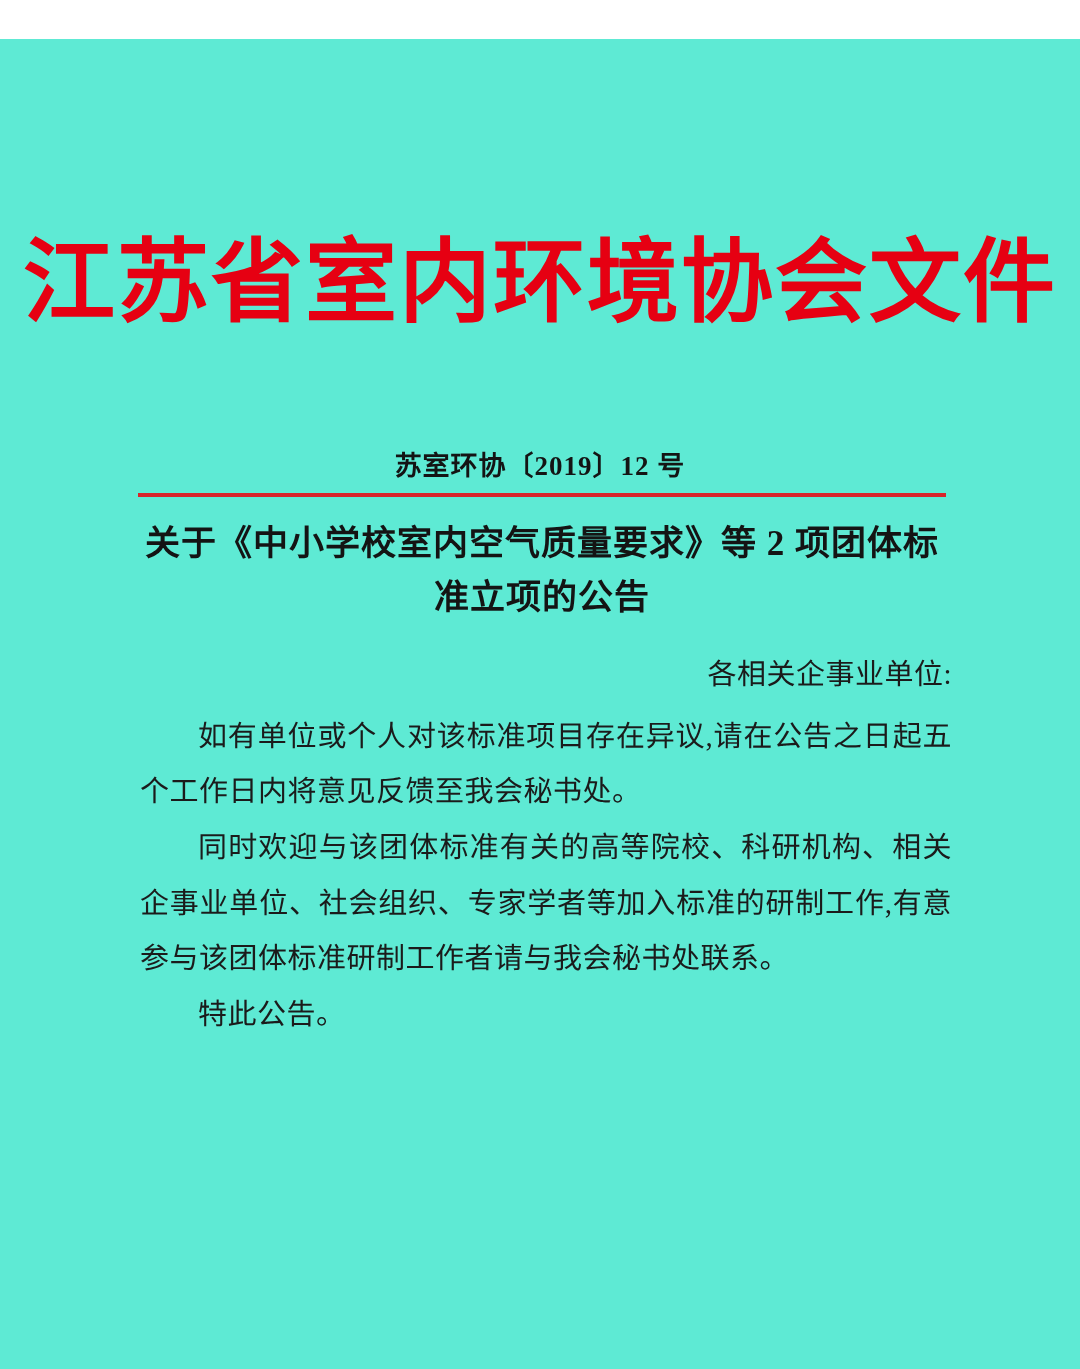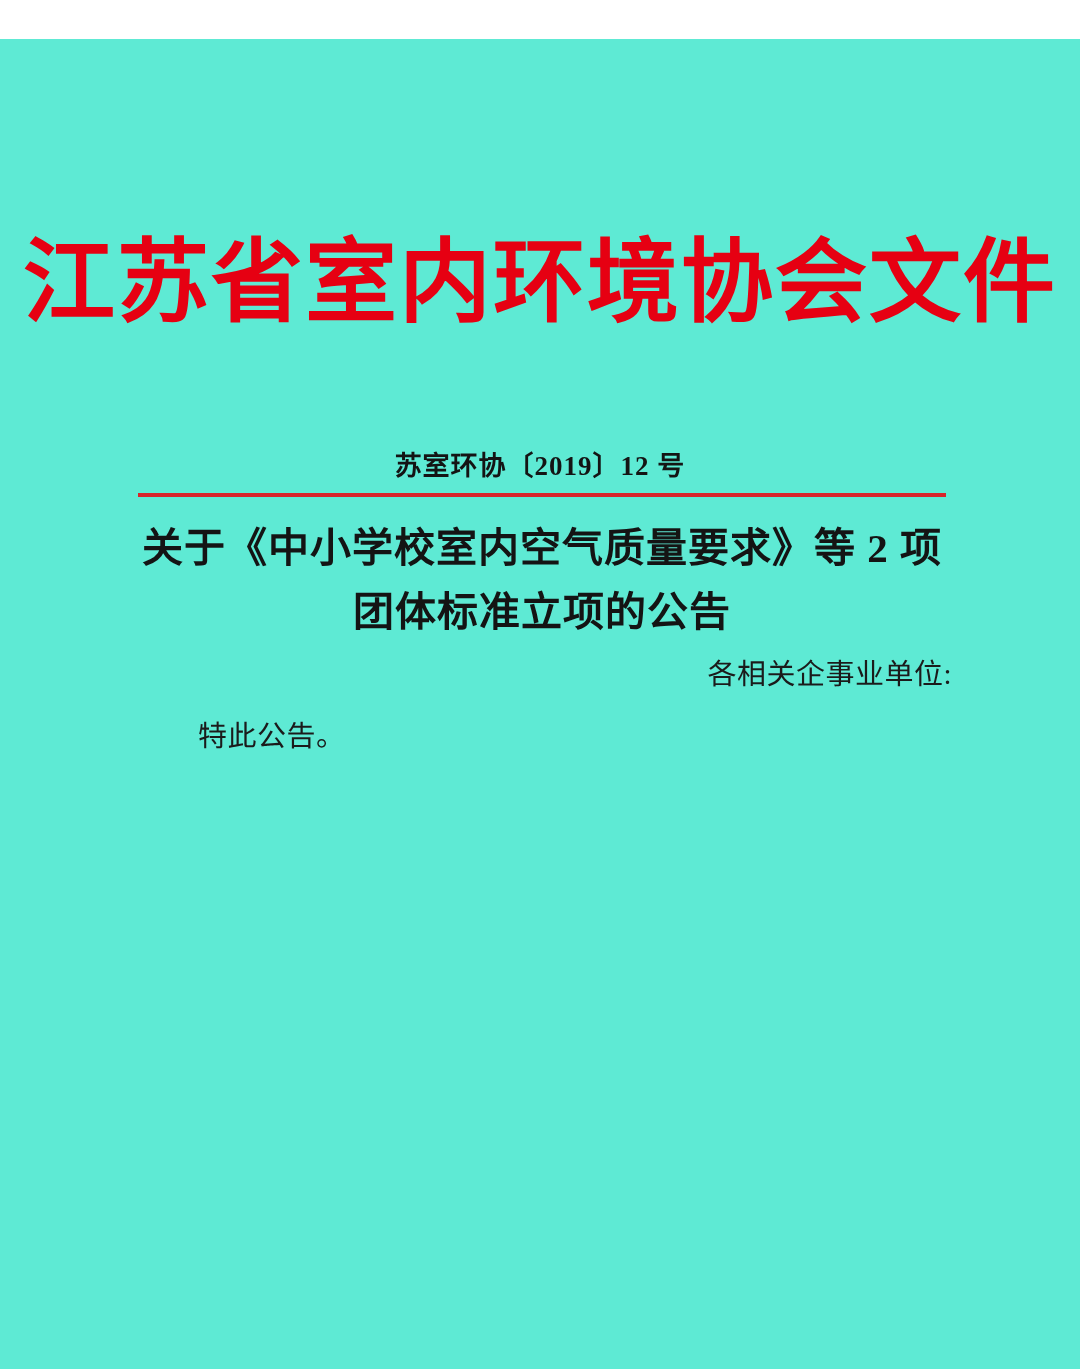--- a/index.html
+++ b/index.html
@@ -72,21 +72,21 @@
 
   
   .doc-title {
     position: absolute;
     left: 138px;
     top: 478px;
     width: 808px;
     text-align: center;
     font-family: "Liberation Serif", "DejaVu Serif", serif;
     font-weight: 700;
-    font-size: 41px;
+    font-size: 35px;
     line-height: 1.55;
     color: #141414;
     letter-spacing: 1px;
   }
 
   
   .body-block {
     position: absolute;
     left: 140px;
     top: 608px;
@@ -124,18 +124,20 @@
   <h1 class="masthead-title masthead">江苏省室内环境协会文件</h1>
 
   <div class="doc-number">苏室环协〔2019〕12 号</div>
 
   <div class="red-rule"></div>
 
   <div class="doc-title">关于《中小学校室内空气质量要求》等 2 项团体标准立项的公告</div>
 
   <div class="body-block">
     <p class="salutation">各相关企事业单位:</p>
+    <p class="para">如有单位或个人对该标准项目存在异议,请在公告之日起五个工作日内将意见反馈至我会秘书处。</p>
+    <p class="para">同时欢迎与该团体标准有关的高等院校、科研机构、相关企事业单位、社会组织、专家学者等加入标准的研制工作,有意参与该团体标准研制工作者请与我会秘书处联系。</p>
     <p class="para">特此公告。</p>
   </div>
 
   <div class="contact-head">联系方式</div>
 
 </div>
 
 </body></html>

